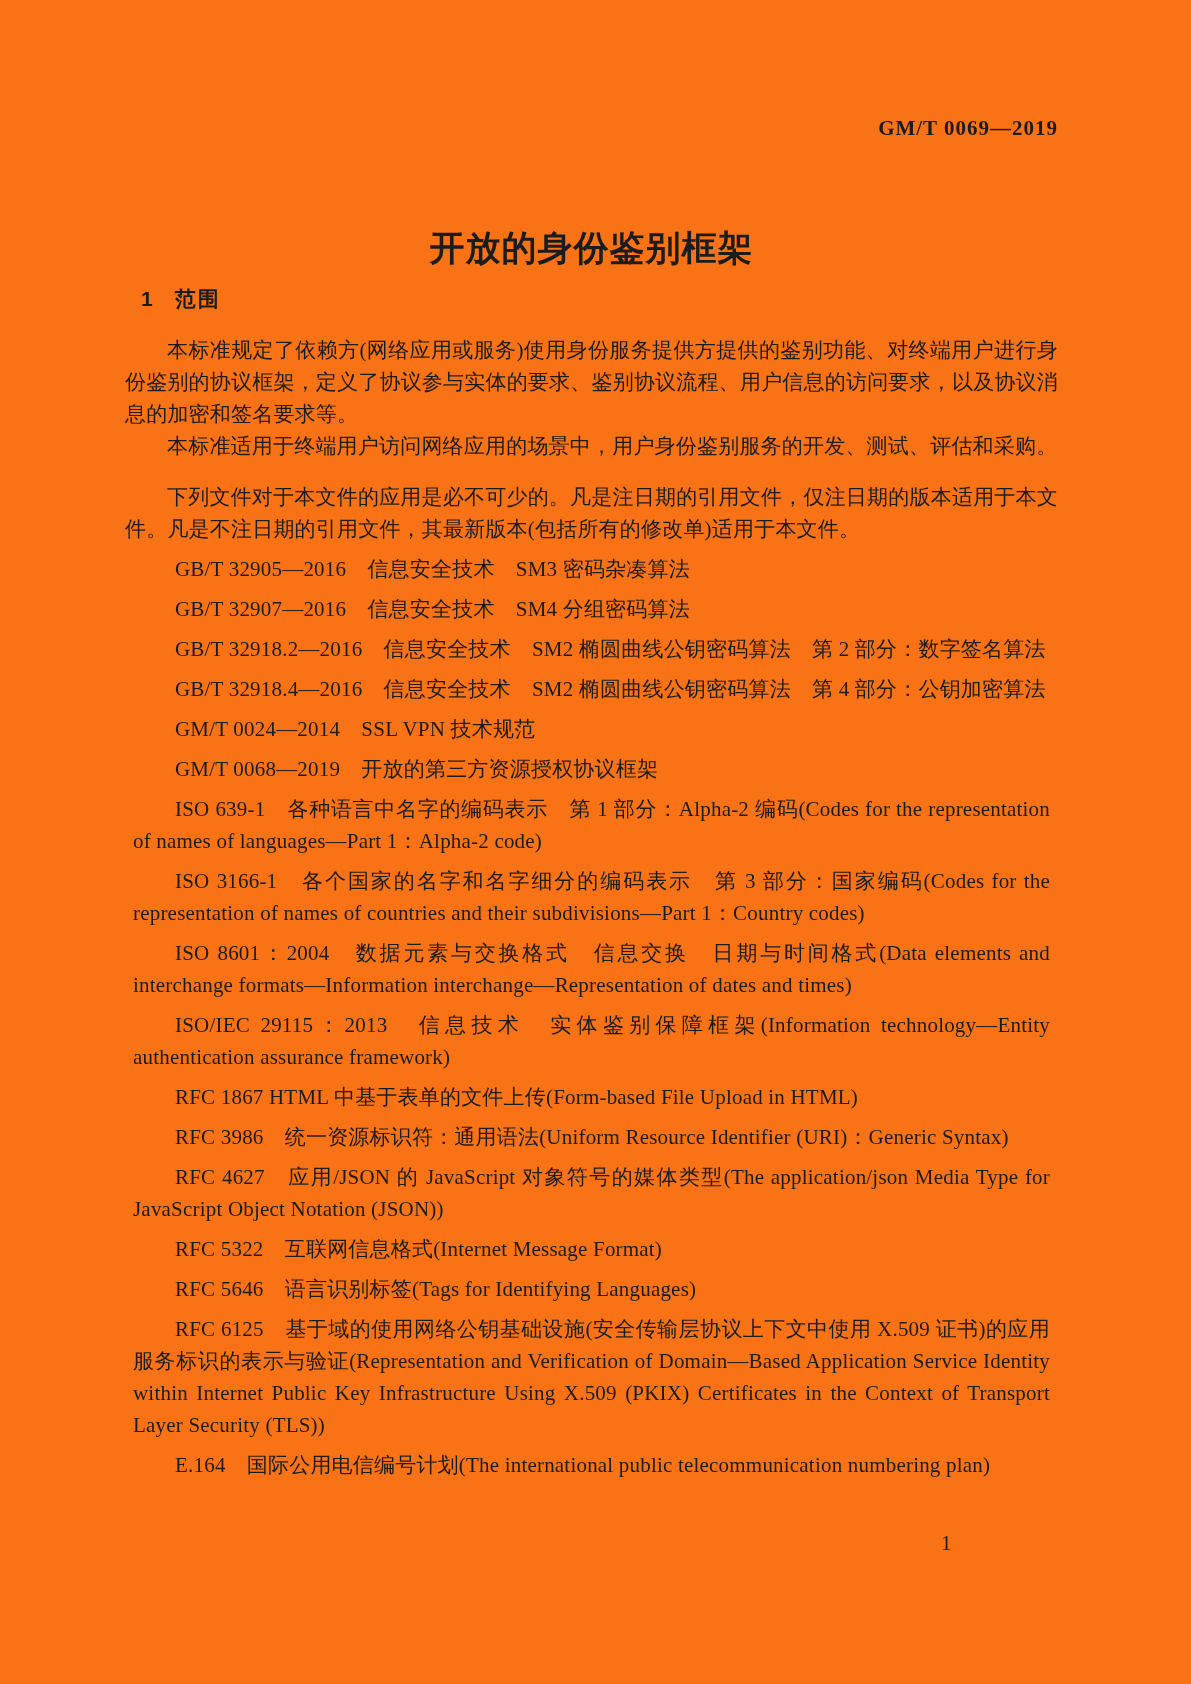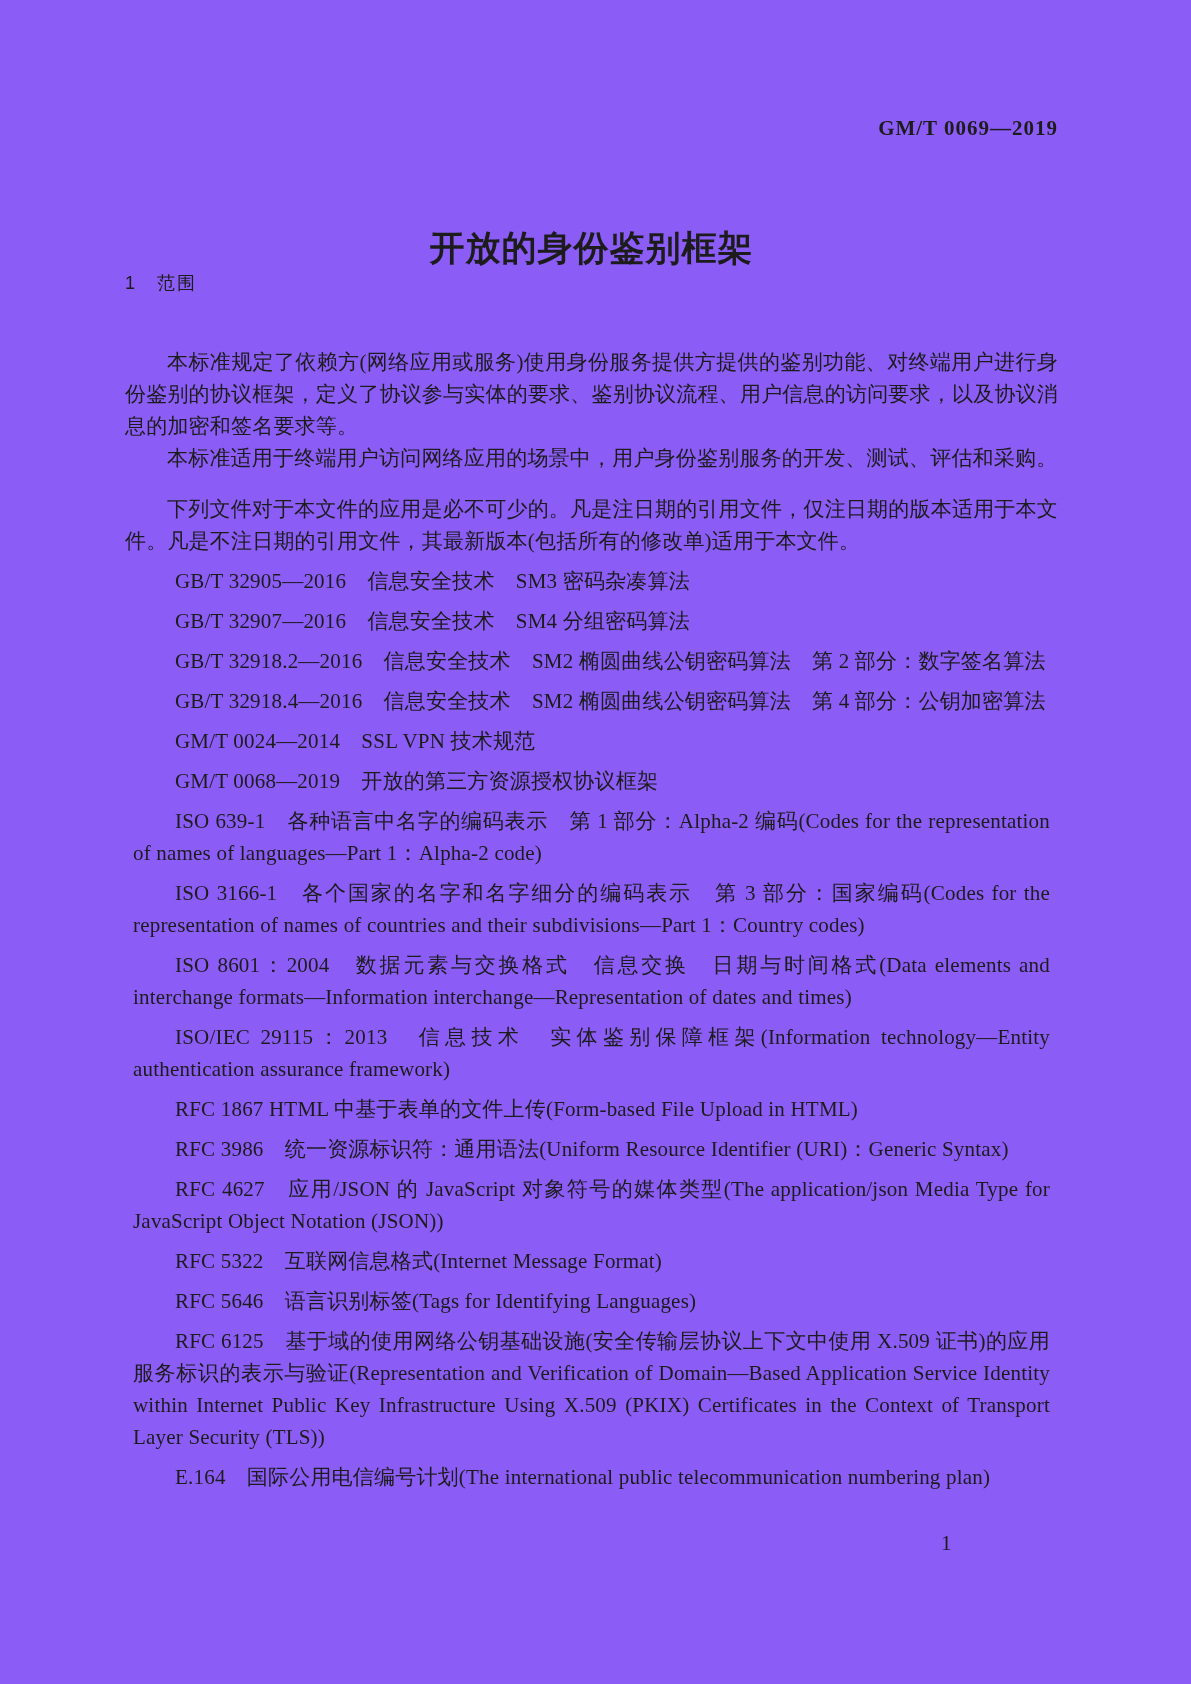--- a/index.html
+++ b/index.html
@@ -6,21 +6,21 @@
     margin: 0;
     padding: 0;
     background: #ffffff;
   }
   .page {
     position: relative;
     width: 1191px;
     height: 1684px;
     box-sizing: border-box;
     padding: 116px 133px 0 125px;
-    background: #8b5cf6;
+    background: #f97316;
     color: #1c1c1c;
     font-family: "Liberation Serif", "DejaVu Serif", serif;
     overflow: hidden;
   }
   .doc-header {
     text-align: right;
     font-weight: 700;
     font-size: 21px;
     line-height: 24px;
     letter-spacing: 1px;
@@ -29,41 +29,41 @@
     margin: 88px 0 0 0;
     text-align: center;
     font-family: "Liberation Sans", "DejaVu Sans", sans-serif;
     font-weight: 700;
     font-size: 35px;
     line-height: 40px;
     letter-spacing: 1px;
   }
   h2.sec-heading {
     font-family: "Liberation Sans", "DejaVu Sans", sans-serif;
-    font-weight: 400;
-    font-size: 18px;
+    font-weight: 700;
+    font-size: 21px;
     line-height: 30px;
     letter-spacing: 2px;
-    margin: 0;
+    margin: 16px;
   }
   h2.sec-heading .sec-num {
     letter-spacing: 0;
     margin-right: 22px;
   }
   .h2-scope   { margin-top: 71px; }
   .h2-refs    { margin-top: 30px; }
   p.body {
     margin: 0;
     font-size: 21px;
     line-height: 32px;
     text-align: justify;
     text-indent: 2em;
     letter-spacing: 0.2px;
   }
-  p.first-para { margin-top: 48px; }
+  p.first-para { margin-top: 20px; }
   p.intro      { margin-top: 19px; }
   .ref-list p.body { margin: 8px; }
   .page-number {
     position: absolute;
     left: 941px;
     top: 1531px;
     font-size: 21px;
     line-height: 24px;
   }
 </style>

